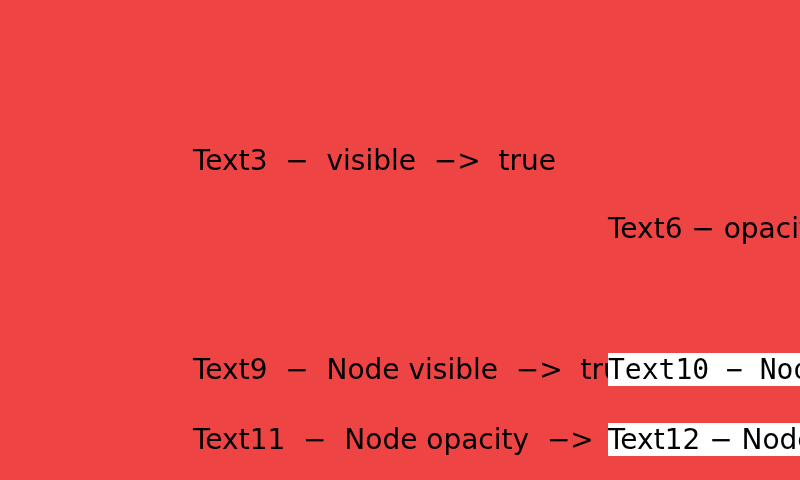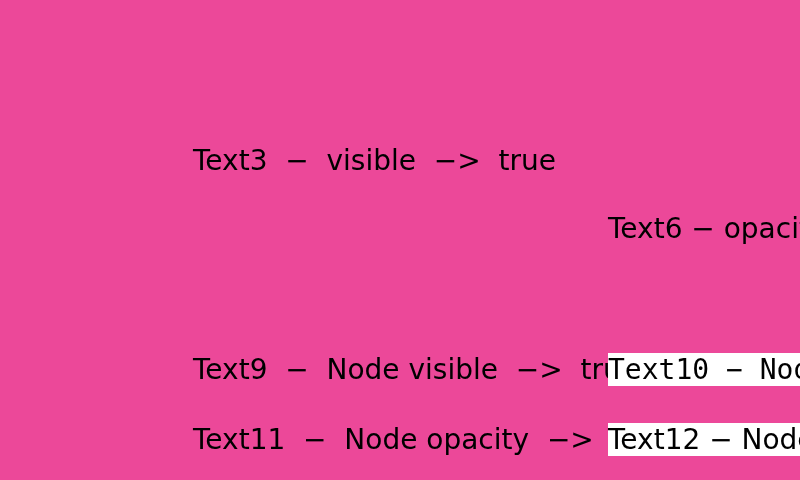--- a/index.html
+++ b/index.html
@@ -13,21 +13,21 @@
     background: #ffffff;
     position: relative;
   }
   .scene {
     position: absolute;
     left: 0;
     top: 0;
     width: 800px;
     height: 480px;
     overflow: hidden;
-    background: #ec4899;
+    background: #ef4444;
   }
   .run {
     position: absolute;
     white-space: pre;
     color: #000000;
     font-size: 28px;
     line-height: 33px;
     letter-spacing: 0;
   }
   .run.sans {

